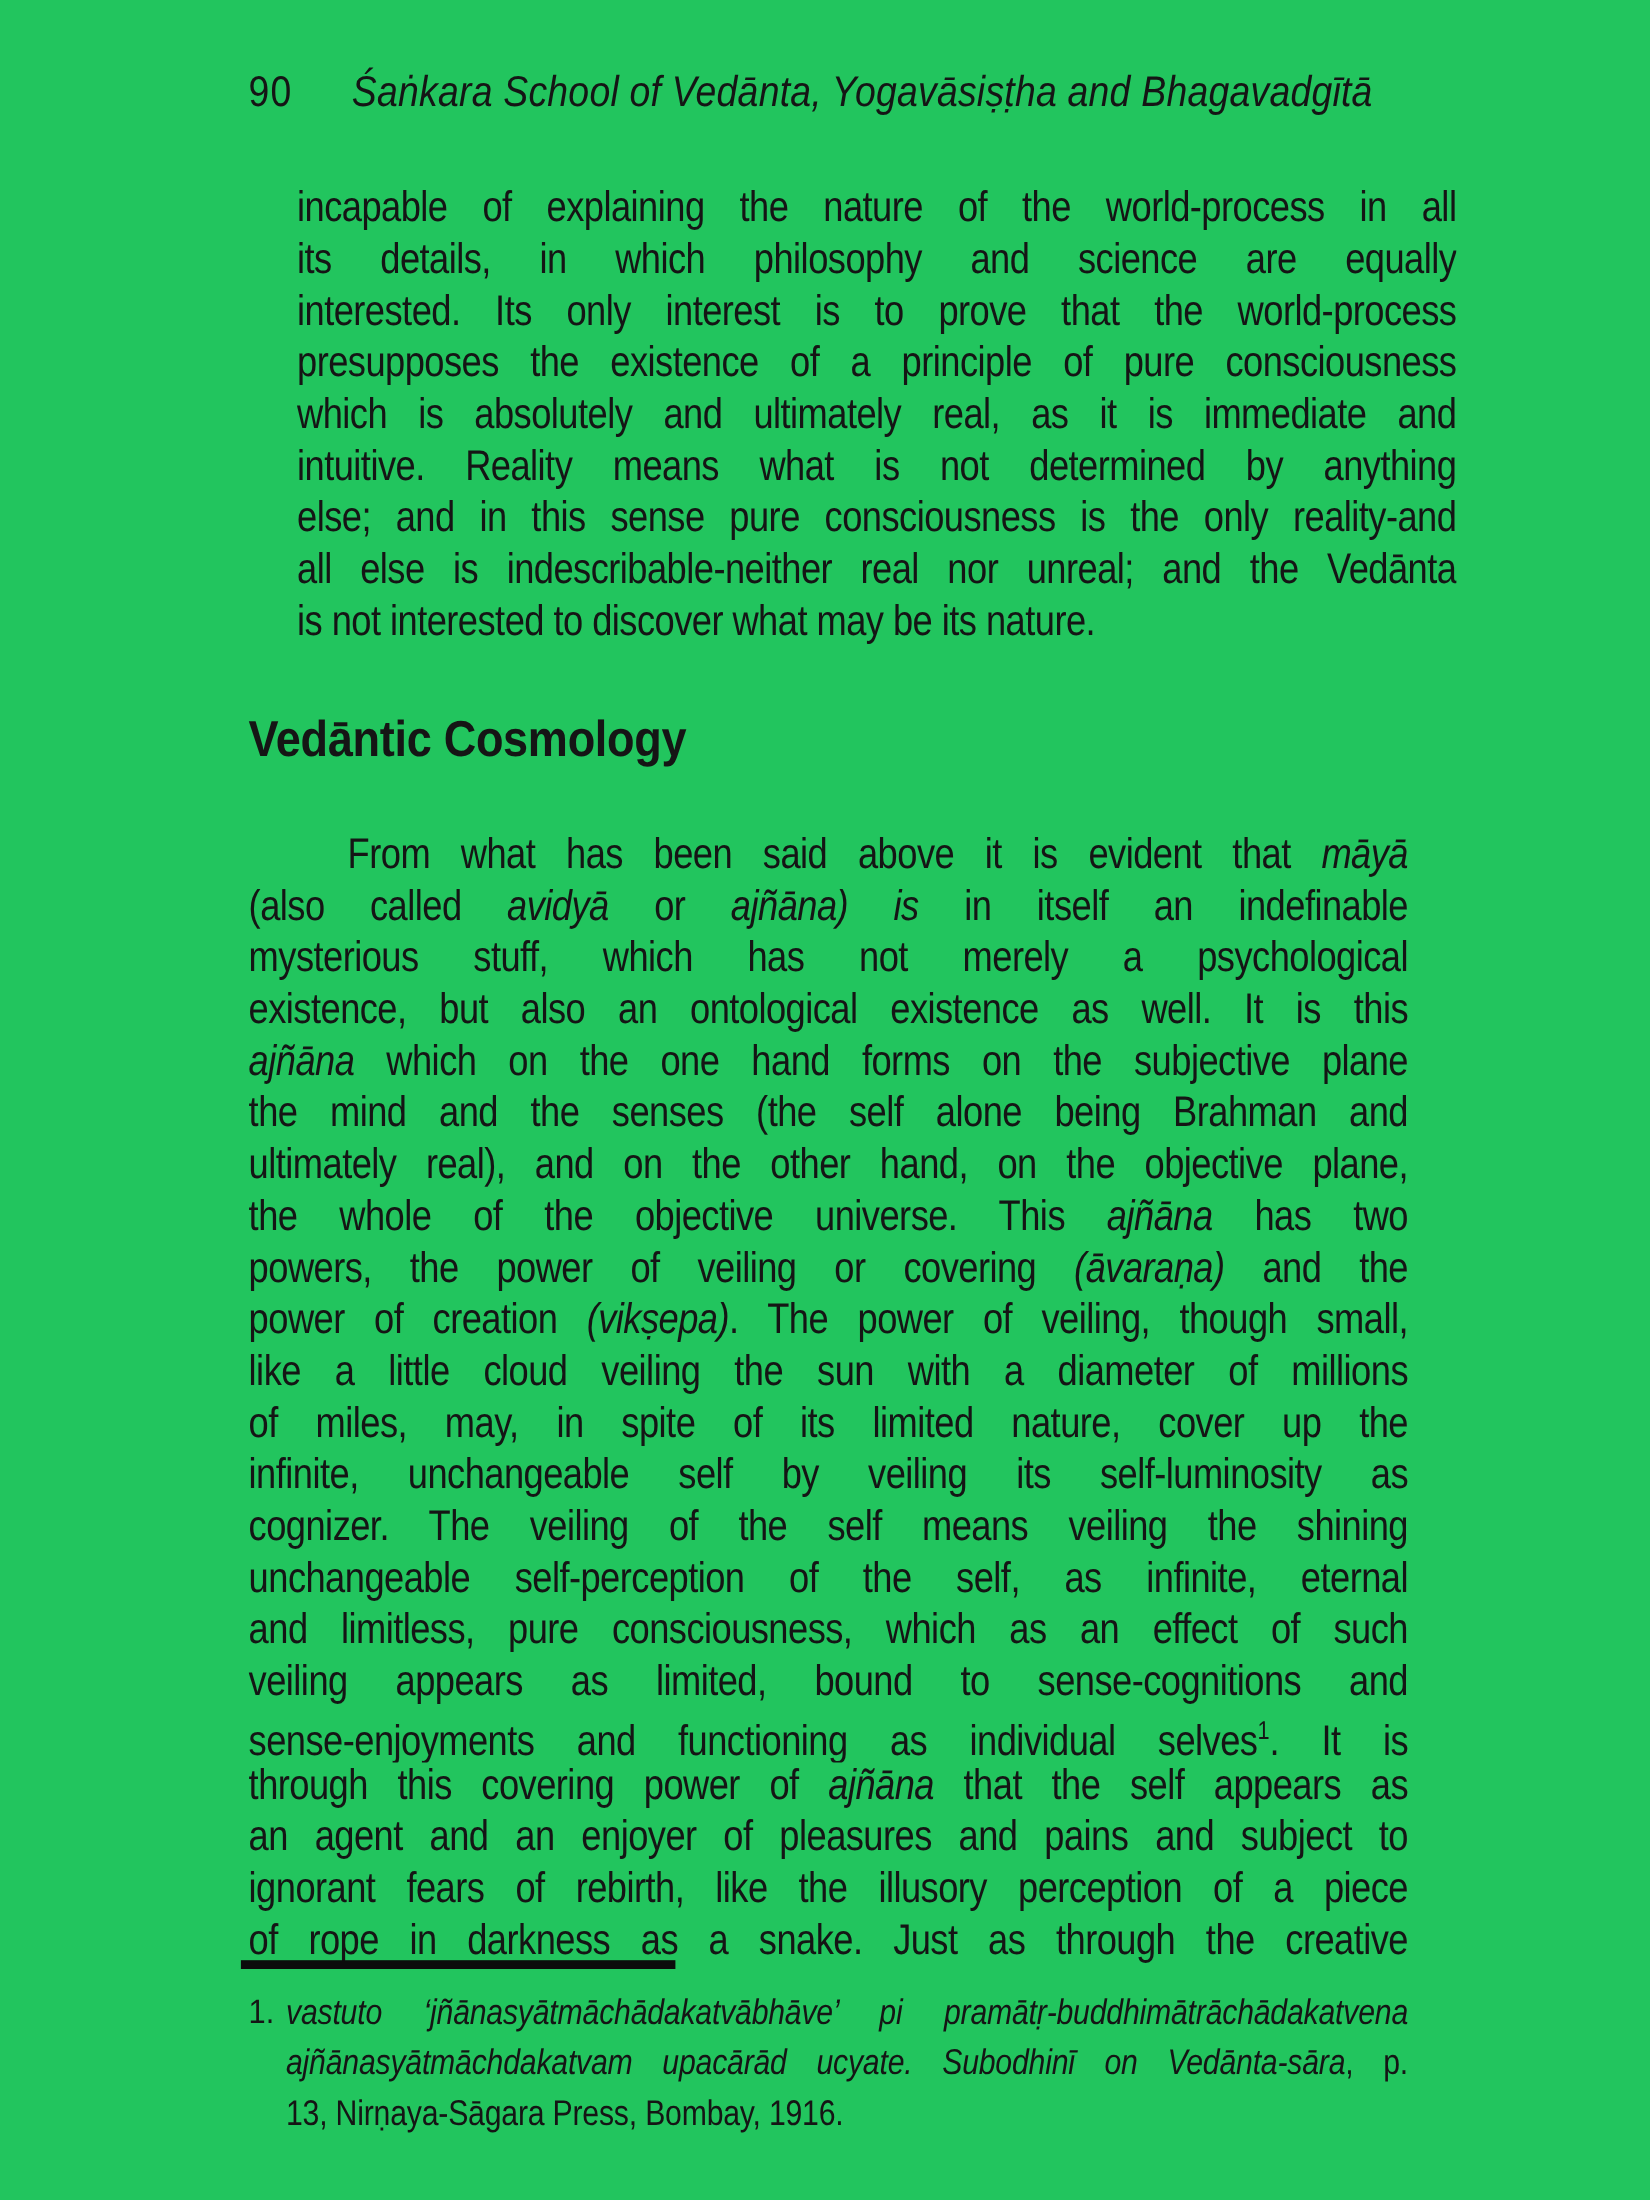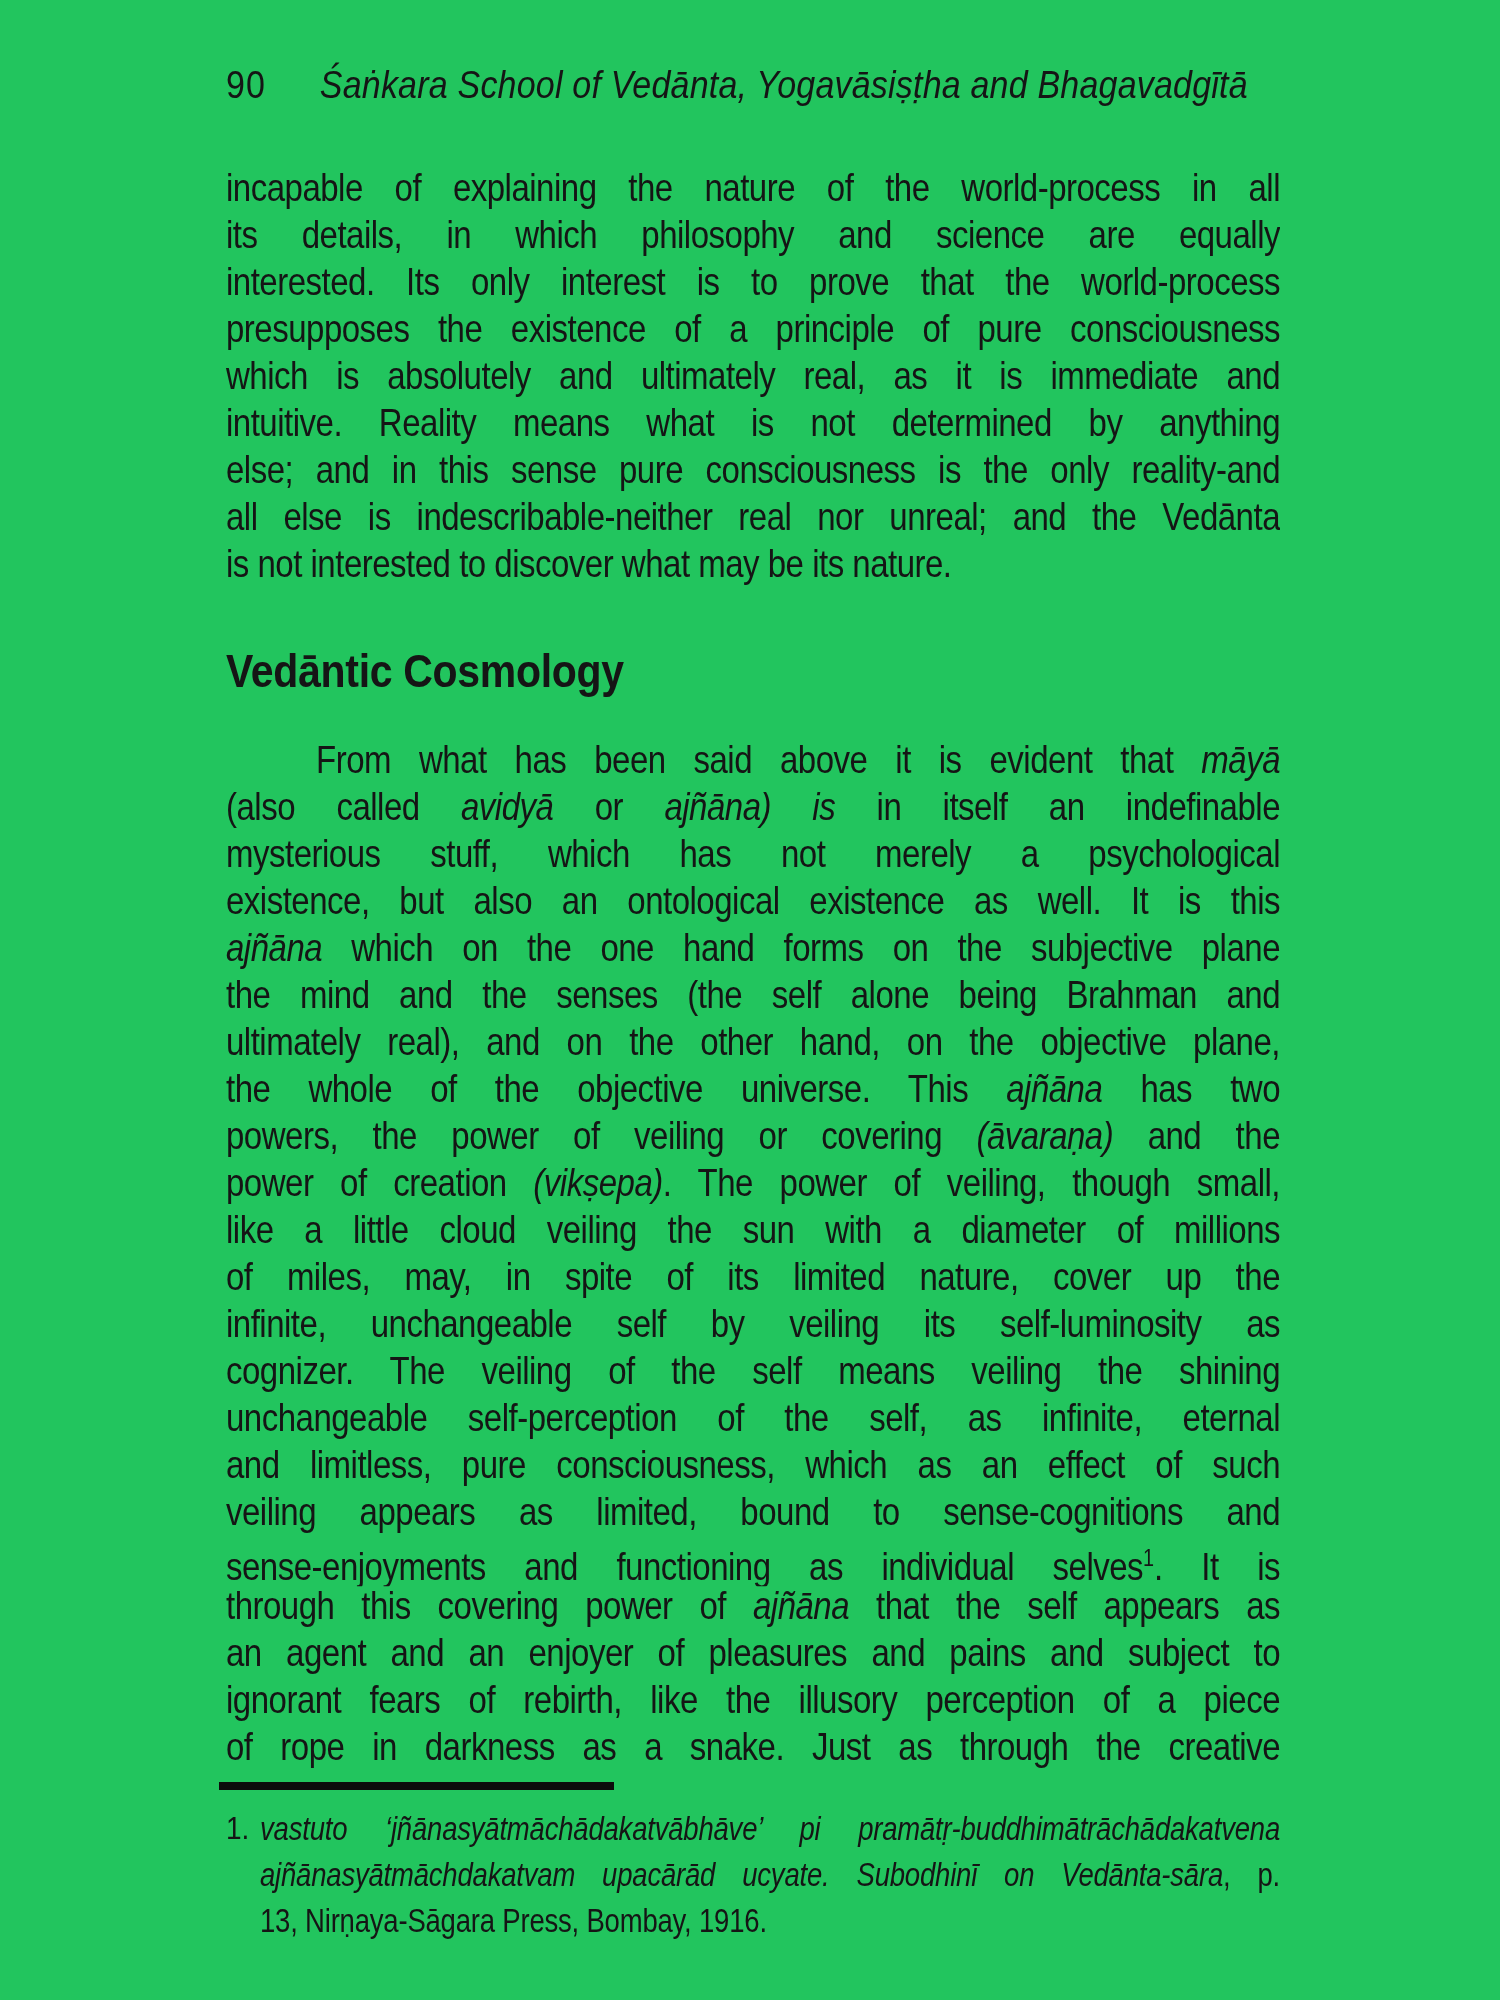--- a/index.html
+++ b/index.html
@@ -12,22 +12,22 @@
   }
   .header {
     position:absolute; left:226px; top:62px; width:1100px;
     font-size:34px; white-space:nowrap;
     transform:scaleY(1.15); transform-origin:left top;
   }
   .pgnum { display:inline-block; margin-right:54px; letter-spacing:1px; }
   .runtitle { font-style:italic; letter-spacing:0.2px; }
 
   .para { position:absolute; left:226px; width:1054px; }
-  .p1 { top:164px; }
-  .p2 { top:736px; }
+  .p1 { top:164px;margin-left:44px; }
+  .p2 { top:752px; }
 
   .bl {
     height:47px; line-height:47px; font-size:33px; letter-spacing:-0.5px;
     text-align:justify; text-align-last:justify;
     overflow:hidden; transform:scaleY(1.18); transform-origin:center;
     white-space:normal;
   }
   .bl.nj { text-align:left; text-align-last:left; }
   .bl.ind { padding-left:90px; }
   .it { font-style:italic; }

